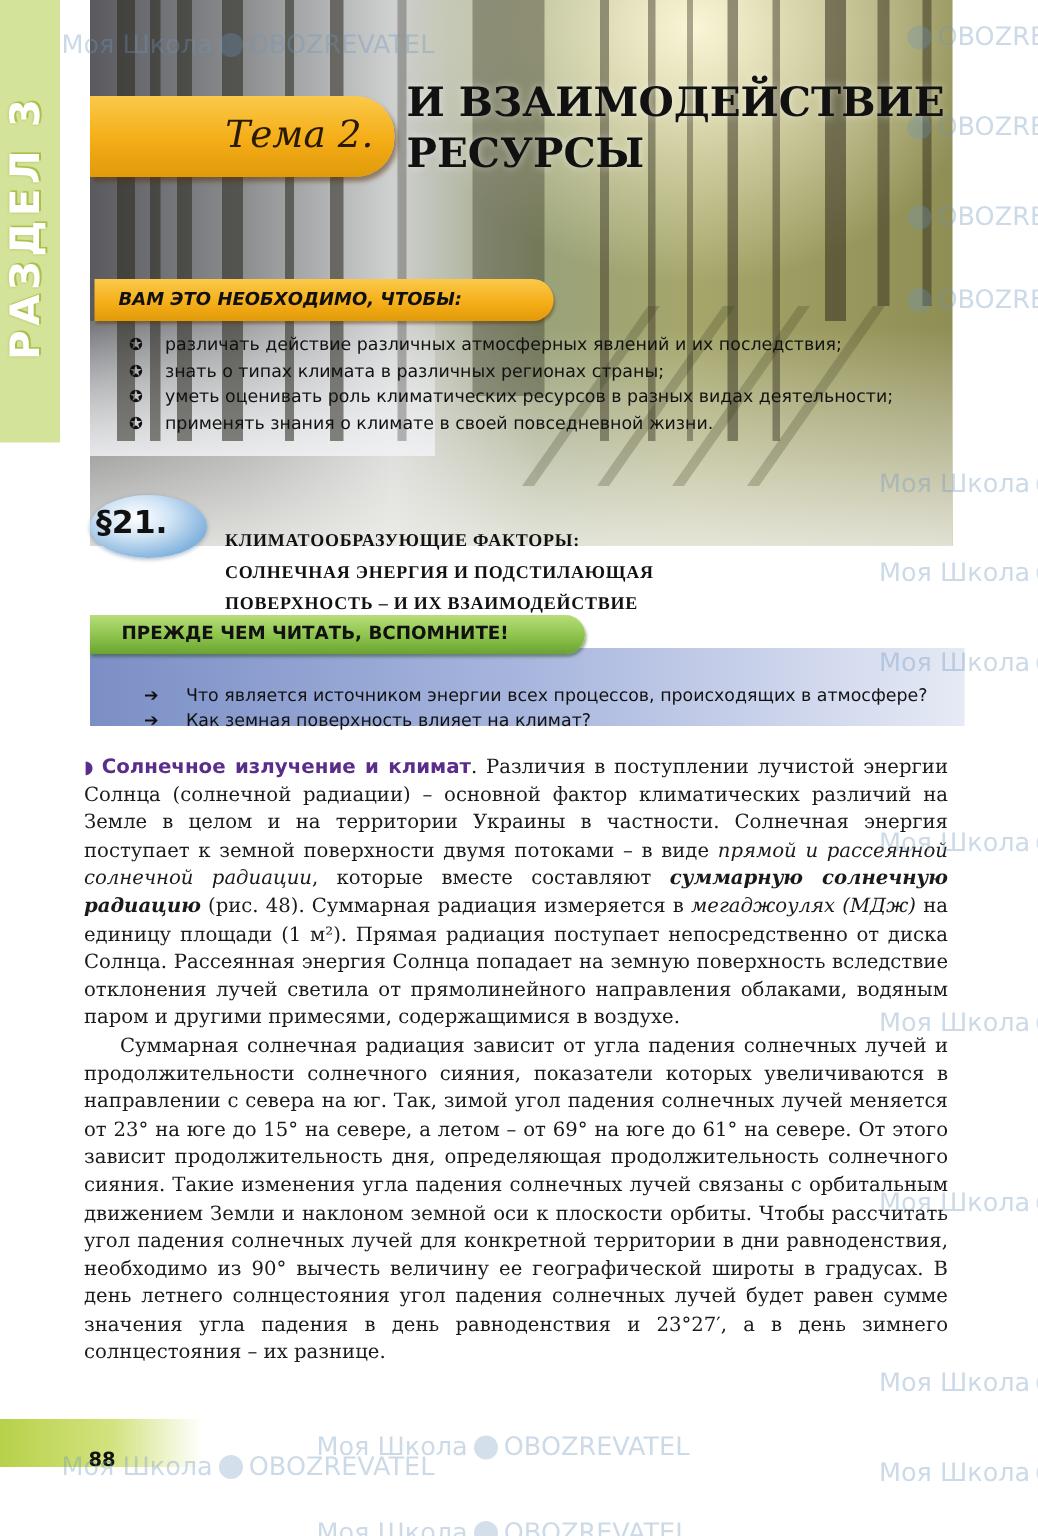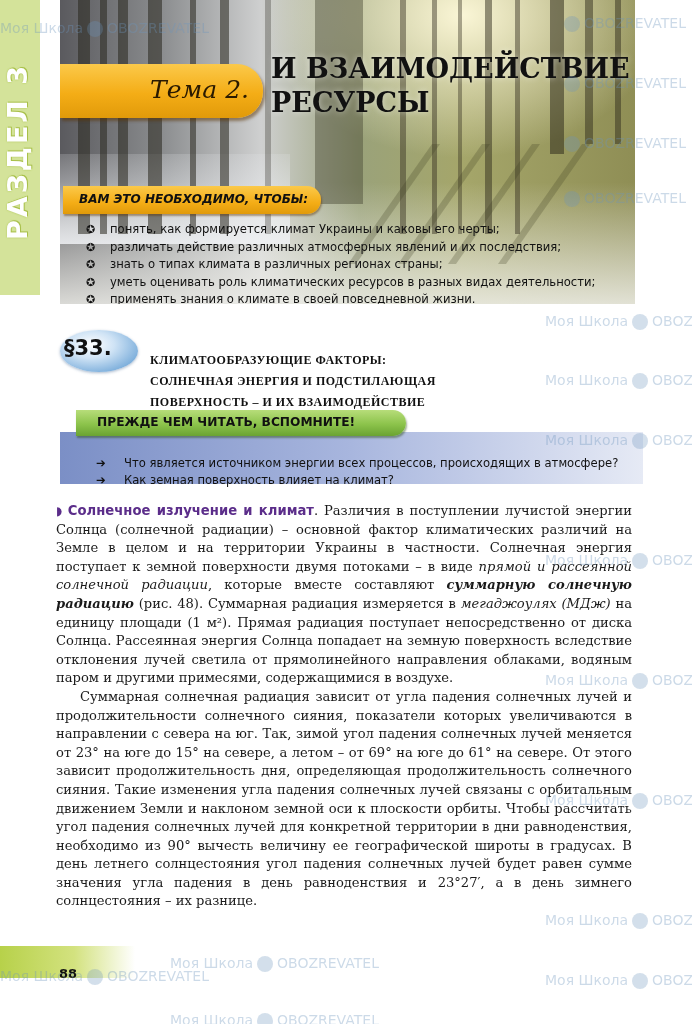--- a/index.html
+++ b/index.html
@@ -16,21 +16,21 @@
   .side-strip .vtext {
     position: absolute; left: 2px; top: 240px;
     transform: rotate(-90deg); transform-origin: left top;
     width: 230px;
     font-family: "DejaVu Sans", sans-serif; font-weight: bold;
     font-size: 27px; letter-spacing: 3px; color: #ffffff;
     text-shadow: 0 0 2px #a9c04b, 1px 1px 0 #a9c04b;
     white-space: nowrap;
   }
   .hero {
-    position: absolute; left: 60px; top: 0; width: 575px; height: 304px;
+    position: absolute; left: 60px; top: 0; width: 575px; height: 364px;
     background:
       radial-gradient(ellipse at 70% 5%, rgba(255,250,220,0.95) 0%, rgba(255,250,220,0) 35%),
       linear-gradient(180deg, rgba(255,255,255,0) 60%, rgba(240,240,235,0.85) 100%),
       linear-gradient(90deg, #5a5a5e 0%, #8c8e90 18%, #cfd0d0 35%, #9aa27a 52%, #a5a66a 70%, #8f8e55 100%);
     overflow: hidden;
   }
   .trees { position: absolute; inset: 0; }
   .tree { position: absolute; top: 0; bottom: 70px; background: rgba(40,38,30,0.55); }
   .shadow-ray { position: absolute; bottom: 40px; height: 120px; width: 8px; background: rgba(60,60,30,0.25); transform: skewX(-35deg); }
   .snow { position: absolute; left: 0; bottom: 60px; width: 230px; height: 90px;
@@ -50,20 +50,21 @@
     position: absolute; left: 211px; top: 52px;
     font-family: "DejaVu Serif", serif; font-weight: bold;
     font-size: 27px; line-height: 34px; color: #111;
     text-shadow: 0 0 6px rgba(255,255,255,0.5);
   }
   .need-pill {
     position: absolute; left: 3px; top: 186px; width: 258px; height: 28px;
     background: linear-gradient(180deg, #fbc94a 0%, #f4ad16 60%, #e19a0a 100%);
     border-radius: 0 14px 14px 0;
     box-shadow: 1px 2px 2px rgba(90,50,0,0.45);
+    padding-left: 48px;
   }
   .need-pill span {
     position: absolute; left: 16px; top: 6px;
     font-family: "DejaVu Sans", sans-serif; font-weight: bold; font-style: italic;
     font-size: 12px; color: #111;
   }
   .goals {
     position: absolute; left: 26px; top: 221px; margin: 0; padding: 0; list-style: none;
     font-family: "DejaVu Sans", sans-serif; font-size: 11.6px; color: #111;
   }
@@ -83,21 +84,21 @@
   .section-title {
     position: absolute; left: 90px; top: 20px; width: 470px;
     font-family: Liberation Serif, serif; font-weight: bold; font-size: 12px;
     line-height: 21px; letter-spacing: 0.5px; color: #111; white-space: nowrap;
   }
   .recall-box {
     position: absolute; left: 60px; top: 432px; width: 583px; height: 52px;
     background: linear-gradient(90deg, #7b8fc6 0%, #a8b6de 50%, #e6eaf5 100%);
   }
   .recall-pill {
-    position: absolute; left: 76px; top: 410px; width: 330px; height: 26px;
+    position: absolute; left: 60px; top: 410px; width: 330px; height: 26px;
     background: linear-gradient(180deg, #b7dd7a 0%, #8cc34b 55%, #6aa332 100%);
     border-radius: 0 14px 14px 0;
     box-shadow: 1px 2px 2px rgba(40,70,10,0.45);
   }
   .recall-pill span {
     position: absolute; left: 21px; top: 5px;
     font-family: "DejaVu Sans", sans-serif; font-weight: bold; font-size: 12.2px; color: #111;
   }
   .recall-list {
     position: absolute; left: 84px; top: 443px; margin: 12px; padding: 0; list-style: none;
@@ -120,22 +121,22 @@
   .term-bi { font-style: italic; font-weight: bold; }
   .page-bar {
     position: absolute; left: 0; top: 946px; width: 135px; height: 32px;
     background: linear-gradient(90deg, #b7d14a 0%, #d3e27f 55%, rgba(230,238,190,0) 100%);
   }
   .page-bar span {
     position: absolute; left: 59px; top: 8px;
     font-family: "DejaVu Sans", sans-serif; font-weight: bold; font-size: 13px; color: #111; margin-top: 12px;
   }
   .wm {
-    position: absolute; font-family: "DejaVu Sans", sans-serif; font-size: 14px;
-    color: rgba(110,150,190,0.35); white-space: nowrap; pointer-events: none;
+    position: absolute; font-family: "DejaVu Sans", sans-serif; font-size: 17px;
+    color: rgba(110,150,190,0.35); white-space: nowrap; pointer-events: none; padding-left: 41px;
   }
   .wm .circ {
     display: inline-block; width: 16px; height: 16px; border-radius: 50%;
     background: rgba(110,150,190,0.3); vertical-align: middle; margin: 0 4px;
   }
 </style>
 </head>
 <body>
 
 <div class="side-strip">
@@ -174,31 +175,30 @@
   <div class="hero-title">
     <div>И ВЗАИМОДЕЙСТВИЕ</div>
     <div>РЕСУРСЫ</div>
   </div>
 
   <div class="need-pill">
     <span>ВАМ ЭТО НЕОБХОДИМО, ЧТОБЫ:</span>
   </div>
 
   <ul class="goals">
-    <li><span class="bul">✪</span><span>понять, как формируется климат Украины и каковы его черты;</span></li>
     <li><span class="bul">✪</span><span>различать действие различных атмосферных явлений и их последствия;</span></li>
     <li><span class="bul">✪</span><span>знать о типах климата в различных регионах страны;</span></li>
     <li><span class="bul">✪</span><span>уметь оценивать роль климатических ресурсов в разных видах деятельности;</span></li>
     <li><span class="bul">✪</span><span>применять знания о климате в своей повседневной жизни.</span></li>
   </ul>
 </div>
 
 <div class="section-head">
   <div class="para-badge">
-    <span>§33.</span>
+    <span>§21.</span>
   </div>
   <div class="section-title">
     <div>КЛИМАТООБРАЗУЮЩИЕ ФАКТОРЫ:</div>
     <div>СОЛНЕЧНАЯ ЭНЕРГИЯ И ПОДСТИЛАЮЩАЯ</div>
     <div>ПОВЕРХНОСТЬ – И ИХ ВЗАИМОДЕЙСТВИЕ</div>
   </div>
 </div>
 
 <div class="recall-box"></div>
 <div class="recall-pill">

